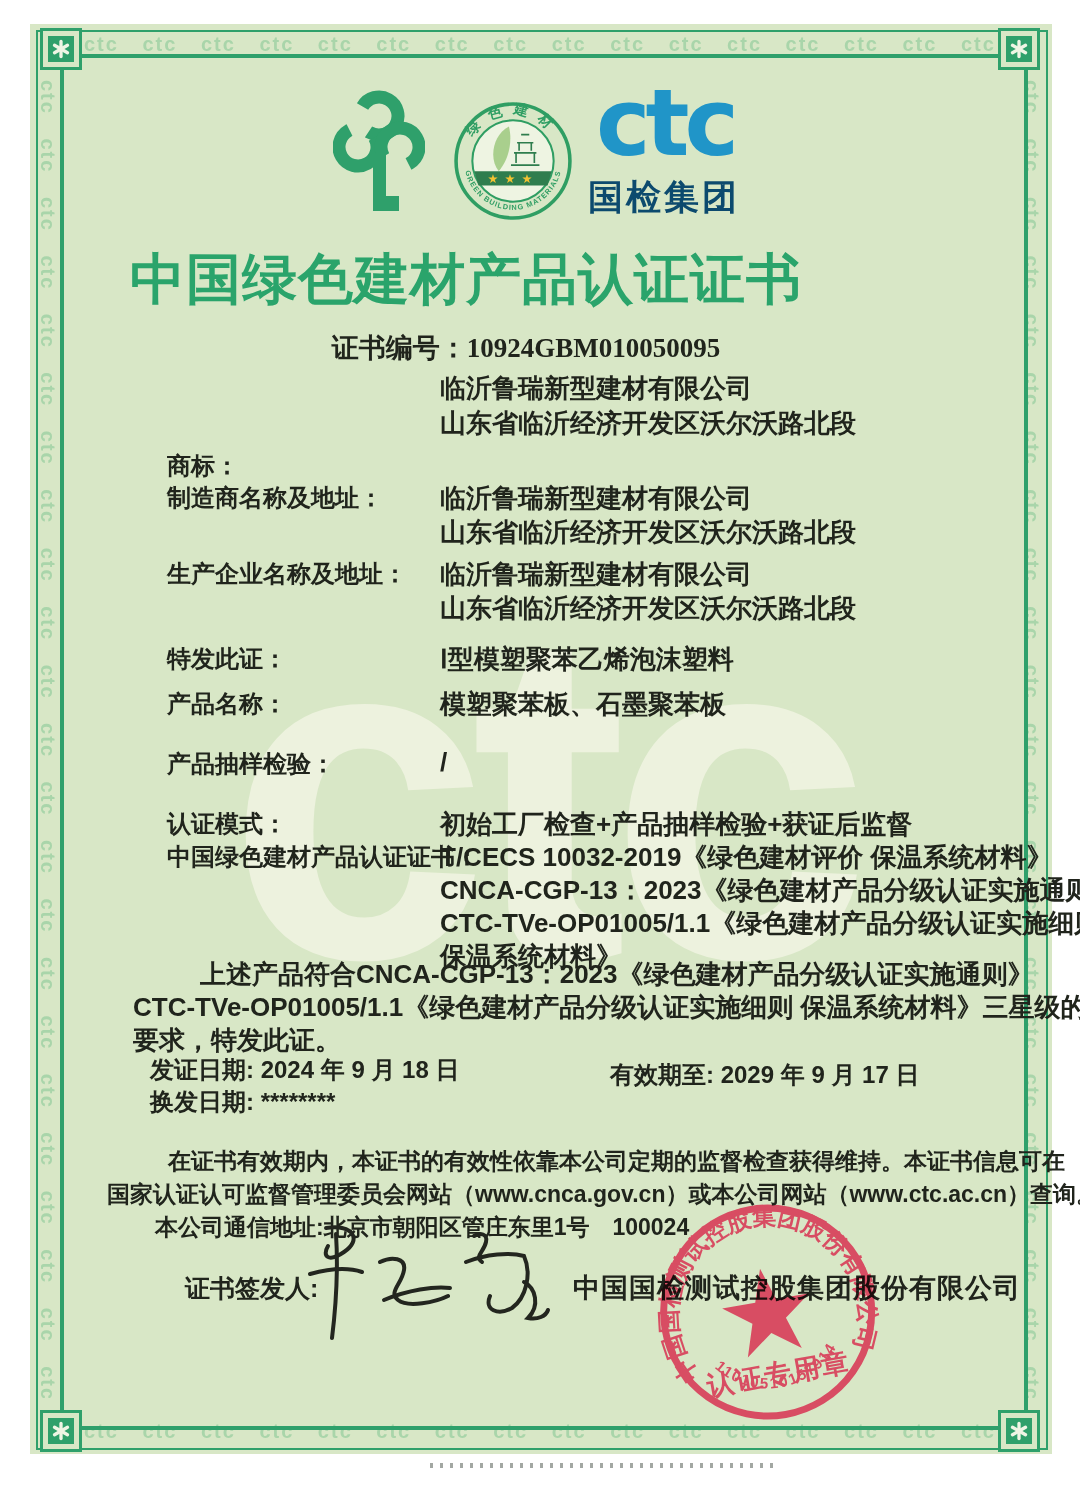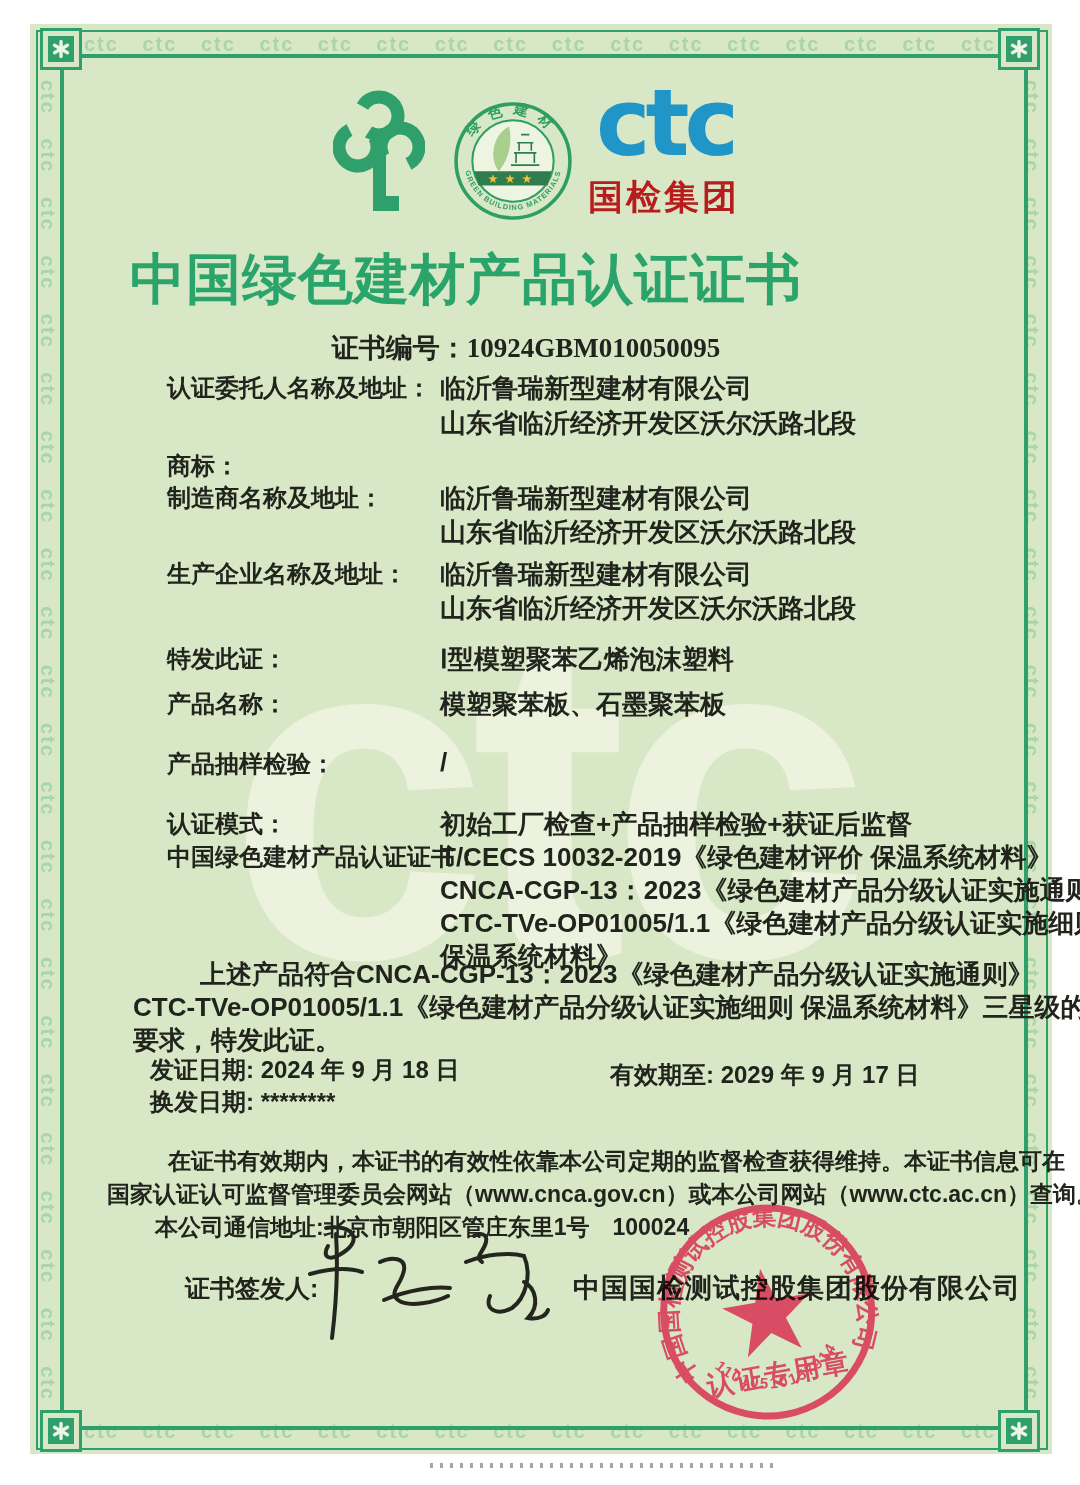--- a/index.html
+++ b/index.html
@@ -26,21 +26,21 @@
   .corner .cinner{width:26px;height:26px;background:var(--bordergreen);display:flex;align-items:center;justify-content:center;}
   .corner-tl{left:40px;top:28px;} .corner-tr{left:998px;top:28px;}
   .corner-bl{left:40px;top:1410px;} .corner-br{left:998px;top:1410px;}
   
   .watermark{position:absolute;left:0;top:560px;width:1080px;text-align:center;font-size:470px;line-height:1;font-weight:800;letter-spacing:-18px;color:var(--watermark);z-index:1;user-select:none;}
   .content{position:absolute;left:0;top:0;width:1080px;height:1485px;z-index:2;color:var(--ink);}
   
   .gp-logo{position:absolute;left:333px;top:90px;}
   .emblem{position:absolute;left:452px;top:100px;}
   .ctc-word{position:absolute;left:596px;top:78px;font-size:92px;line-height:1;font-weight:800;letter-spacing:-5px;color:var(--ctcblue);font-family:"DejaVu Sans",sans-serif;}
-  .ctc-group{position:absolute;left:588px;top:174px;font-size:35px;font-weight:800;letter-spacing:3px;color:#b91c1c;}
+  .ctc-group{position:absolute;left:588px;top:174px;font-size:35px;font-weight:800;letter-spacing:3px;color:#0c4a6e;}
   .title{position:absolute;left:0;top:243px;width:932px;text-align:center;font-size:55px;font-weight:800;letter-spacing:1px;color:var(--titlegreen);font-family:"Liberation Serif",serif;}
   .certno{position:absolute;left:0;top:330px;width:1052px;text-align:center;font-size:27px;font-weight:700;font-family:"Liberation Serif",serif;}
   
   .flabel{position:absolute;left:167px;font-size:24px;font-weight:800;white-space:nowrap;}
   .fvalue{position:absolute;left:440px;font-size:26px;font-weight:700;white-space:nowrap;}
   .para{position:absolute;font-size:26px;font-weight:700;white-space:nowrap;}
   .notice{position:absolute;font-size:23px;font-weight:700;white-space:nowrap;margin-top:12px;}
   .dateline{position:absolute;font-size:24px;font-weight:700;white-space:nowrap;}
   .signer-label{position:absolute;left:185px;top:1272px;font-size:25px;font-weight:800;}
   .company{position:absolute;left:573px;top:1270px;font-size:27px;font-weight:800;letter-spacing:1px;}
@@ -147,21 +147,20 @@
         <text x="60" y="82" font-size="12" text-anchor="middle" fill="#f2c233" letter-spacing="6">★★★</text>
       </svg>
     </div>
 
     <div class="ctc-word">ctc</div>
     <div class="ctc-group">国检集团</div>
 
     <div class="title">中国绿色建材产品认证证书</div>
     <div class="certno">证书编号：10924GBM010050095</div>
 
-    <div class="flabel" style="top:372px">认证委托人名称及地址：</div>
     <div class="fvalue" style="top:371px">临沂鲁瑞新型建材有限公司</div>
     <div class="fvalue" style="top:406px">山东省临沂经济开发区沃尔沃路北段</div>
 
     <div class="flabel" style="top:450px">商标：</div>
 
     <div class="flabel" style="top:482px">制造商名称及地址：</div>
     <div class="fvalue" style="top:481px">临沂鲁瑞新型建材有限公司</div>
     <div class="fvalue" style="top:515px">山东省临沂经济开发区沃尔沃路北段</div>
 
     <div class="flabel" style="top:558px">生产企业名称及地址：</div>

